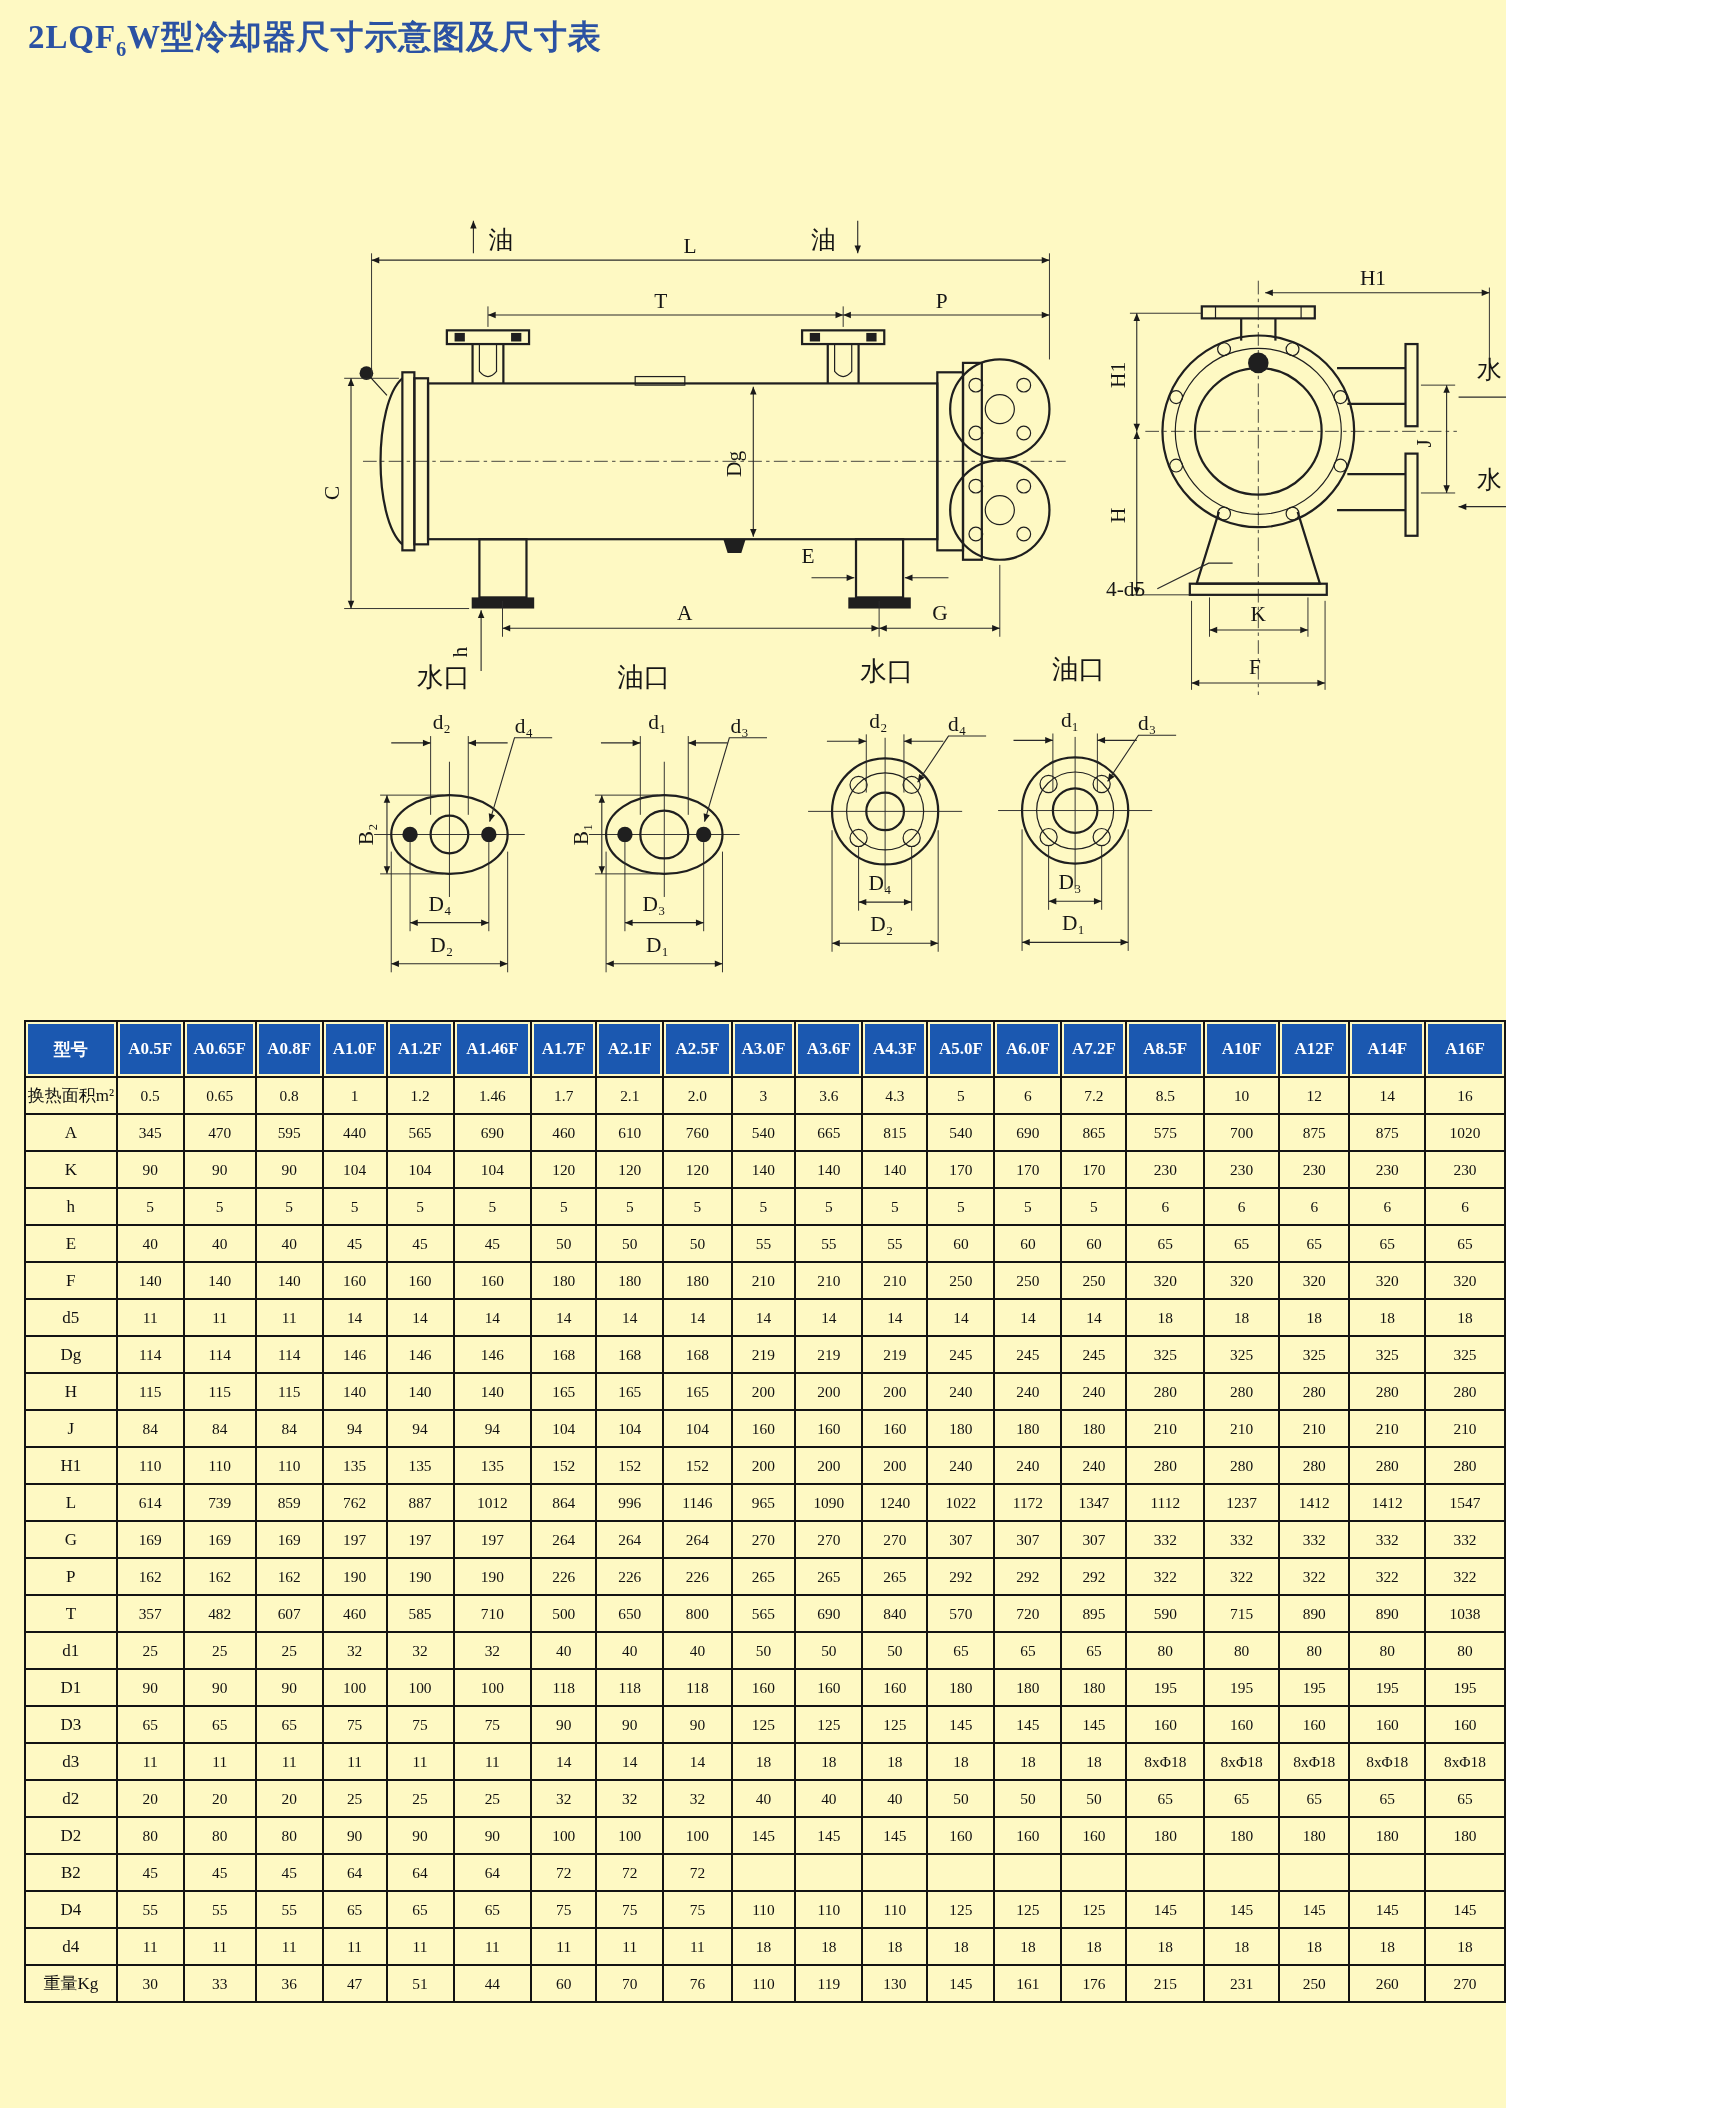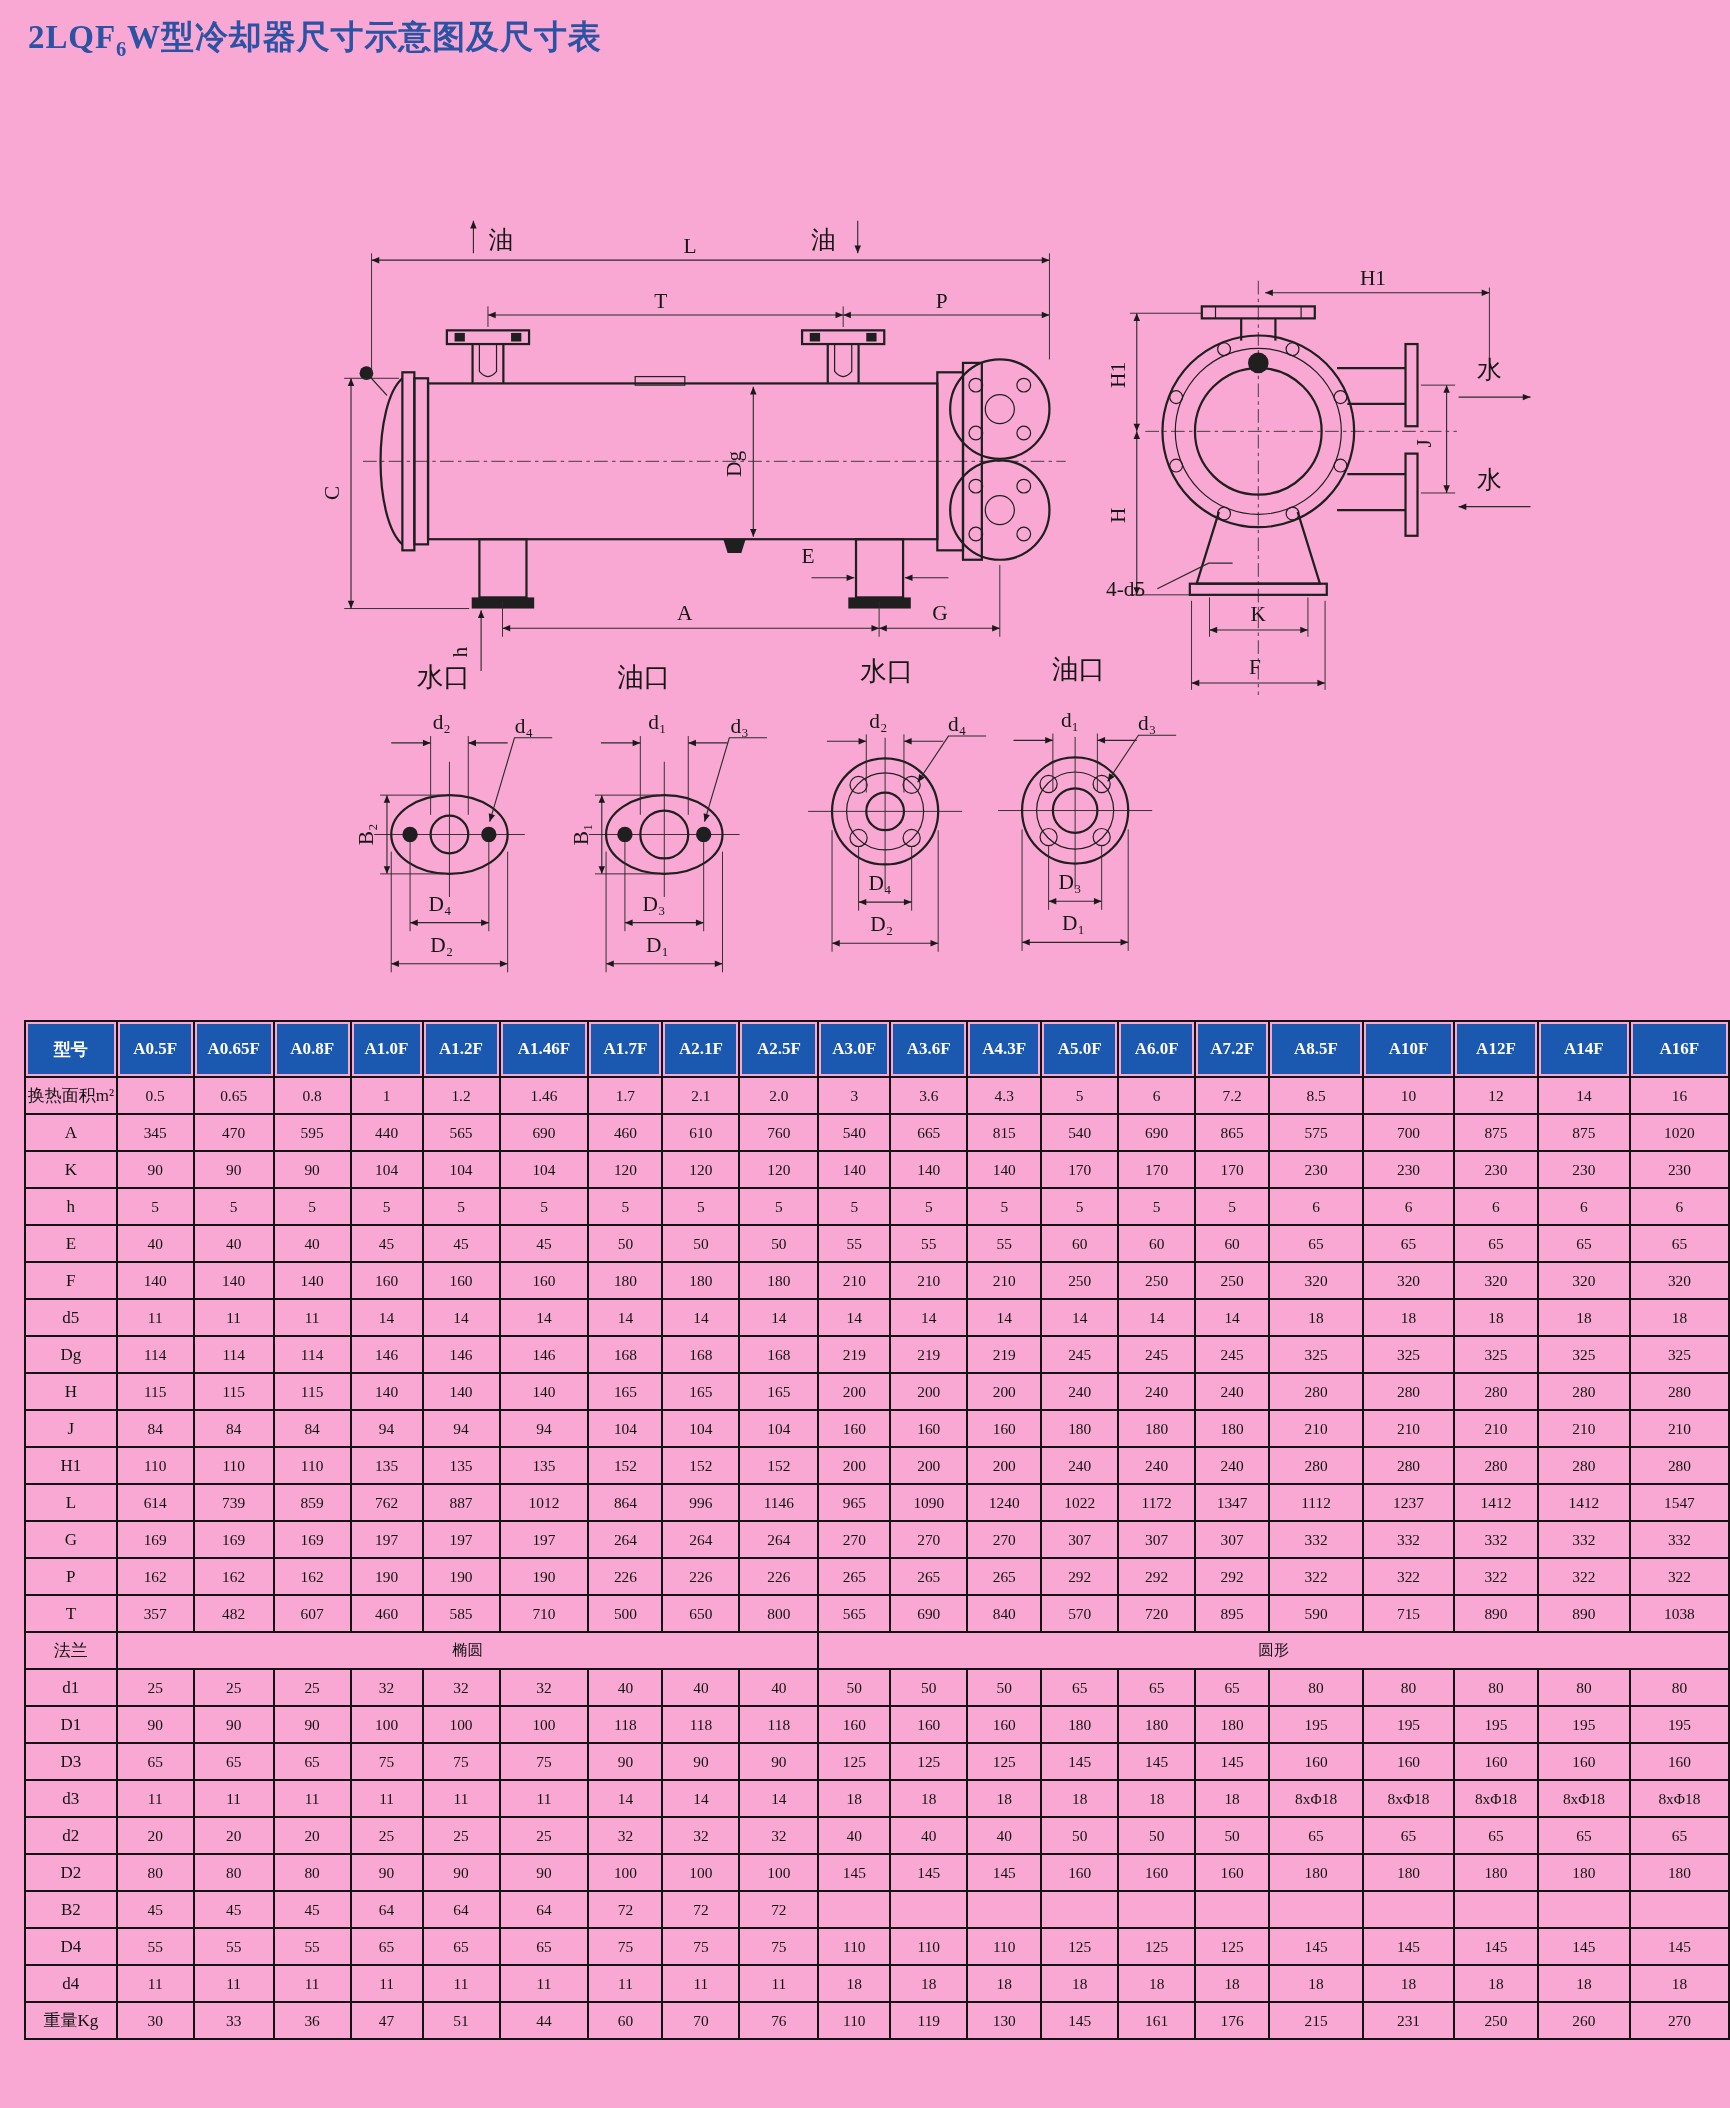--- a/index.html
+++ b/index.html
@@ -1,16 +1,16 @@
 <!DOCTYPE html>
 <html style="--title-blue: #2b52a3; --header-blue: #1b58b0;font-size:13.7px"><head>
 <meta charset="utf-8">
 <style>
   html,body{margin:0;padding:0;background:#ffffff;}
-  .page{position:relative;width:1730px;height:2109px;background:#f9a8d4;overflow:hidden;
+  .page{position:relative;width:1506px;height:2109px;background:#fef9c3;overflow:hidden;
         font-family:"Liberation Serif",serif;}
   .title{position:absolute;left:28px;top:15.4px;margin:0;font-size:33px;font-weight:bold;
          color:var(--title-blue,#2b52a3);letter-spacing:0.9px;}
   .title sub{font-size:20.5px;}
   svg text{font-family:"Liberation Serif",serif;fill:#161616;}
   .p2{fill:none;stroke:#1f1f1f;stroke-width:2.6;}
   .p1{fill:none;stroke:#1f1f1f;stroke-width:1.4;}
   .dim{fill:none;stroke:#2a2a2a;stroke-width:1.3;}
   .ext{fill:none;stroke:#2a2a2a;stroke-width:1.1;}
   .cl{fill:none;stroke:#2a2a2a;stroke-width:1;stroke-dasharray:16 5 4 5;}
@@ -745,25 +745,20 @@
             <td>570</td>
             <td>720</td>
             <td>895</td>
             <td>590</td>
             <td>715</td>
             <td>890</td>
             <td>890</td>
             <td>1038</td>
           </tr>
           <tr>
-            <td class="rowlab">法兰</td>
-            <td colspan="9">椭圆</td>
-            <td colspan="11">圆形</td>
-          </tr>
-          <tr>
             <td class="rowlab">d1</td>
             <td>25</td>
             <td>25</td>
             <td>25</td>
             <td>32</td>
             <td>32</td>
             <td>32</td>
             <td>40</td>
             <td>40</td>
             <td>40</td>

